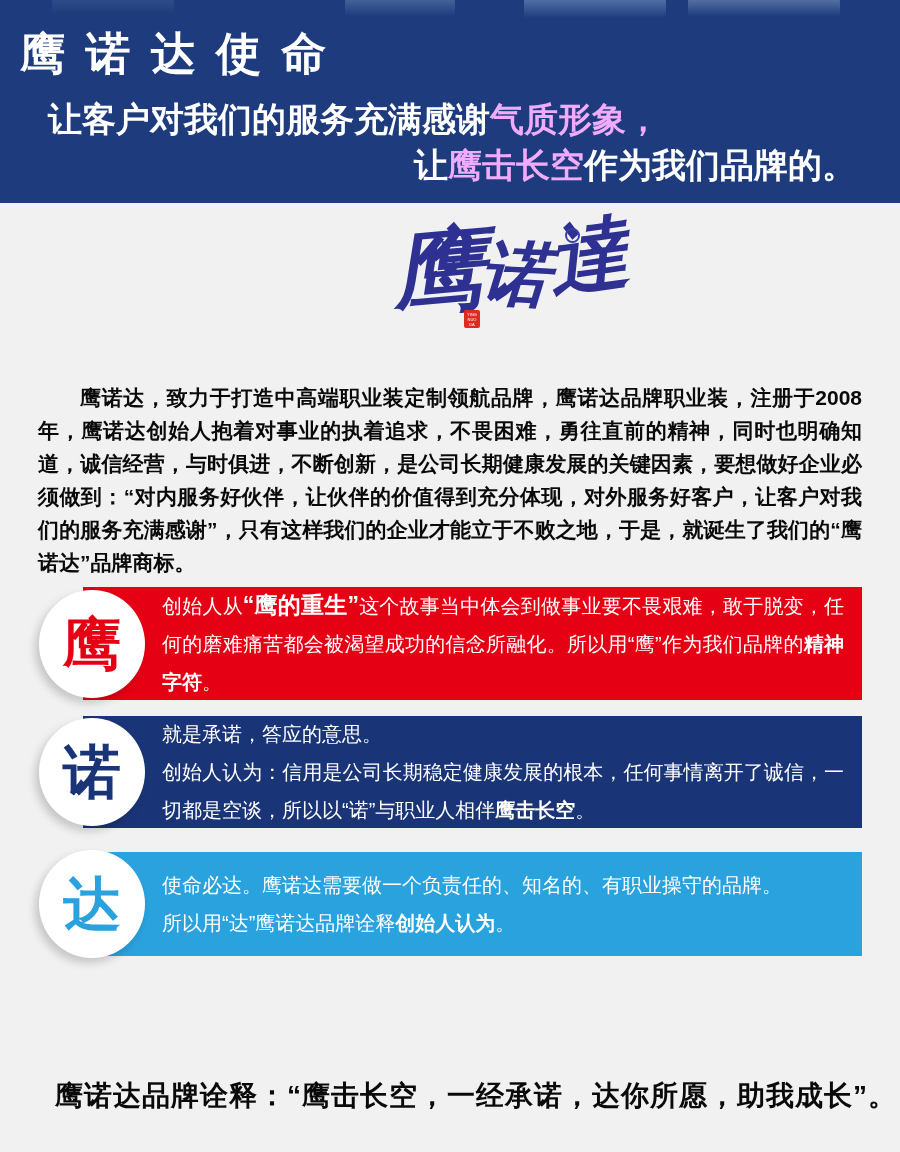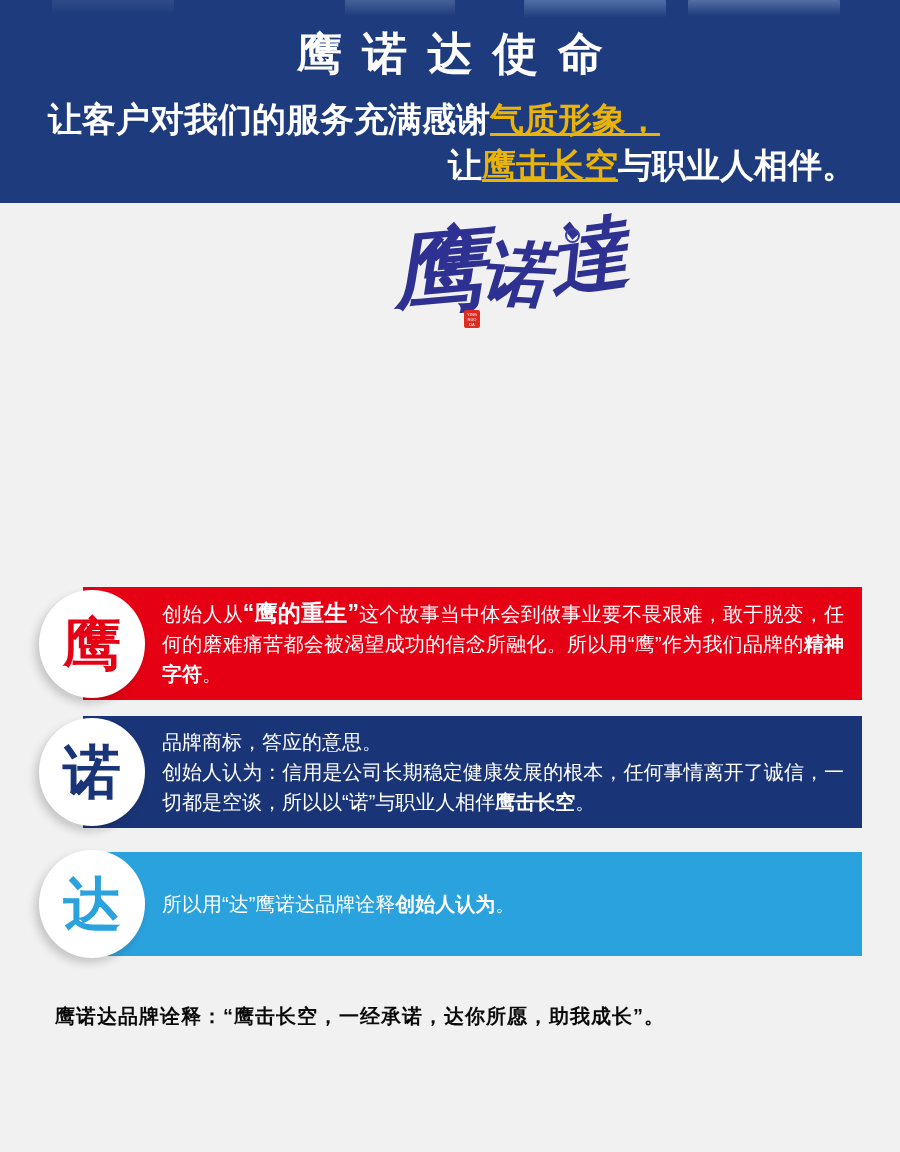--- a/index.html
+++ b/index.html
@@ -22,30 +22,29 @@
     background:#1e3c7d;
   }
   .remnant{position:absolute;top:0;border-radius:1px;}
   .remnant.r1{left:52px;width:122px;height:14px;background:linear-gradient(180deg,rgba(255,255,255,.08),rgba(255,255,255,0));}
   .remnant.r2{left:345px;width:110px;height:16px;background:linear-gradient(180deg,rgba(160,180,215,.30),rgba(160,180,215,0));}
   .remnant.r3{left:524px;width:142px;height:18px;background:linear-gradient(180deg,rgba(120,150,200,.55),rgba(90,115,165,0));}
   .remnant.r4{left:688px;width:152px;height:16px;background:linear-gradient(180deg,rgba(150,170,210,.45),rgba(150,170,210,0));}
   .header-title{
     position:absolute;top:24px;left:0;width:100%;
     margin:0;
-    text-align:center;
     color:#ffffff;
     font-size:45px;font-weight:bold;
     letter-spacing:.45em;text-indent:.45em;
     white-space:nowrap;
   }
   .header-sub{position:absolute;margin:0;font-size:34px;font-weight:bold;color:#ffffff;white-space:nowrap;}
   .sub-line1{top:97px;left:48px;}
   .sub-line2{top:143px;right:44px;}
-  .accent{color:#eab308;text-decoration:underline;}
+  .accent{color:#f0abfc;}
 
   
   .logo{
     position:absolute;top:224px;left:392px;
     width:180px;height:120px;
   }
   .logo-chars{
     position:absolute;top:0;left:0;
     white-space:nowrap;
     color:#2e3192;
@@ -100,82 +99,83 @@
     background:#ffffff;border-radius:50%;
     display:flex;align-items:center;justify-content:center;
     box-shadow:-4px 5px 9px rgba(0,0,0,.18);
   }
   .pillar-char{font-size:58px;font-weight:bold;line-height:1;}
   .banner-red  .pillar-char{color:#e60014;}
   .banner-navy .pillar-char{color:#1a3577;}
   .banner-blue .pillar-char{color:#2aa2de;}
   .banner-text{
     margin-left:79px;margin-right:18px;
-    font-size:20px;line-height:30px;
+    font-size:20px;line-height:38px;
     font-weight:500;
     text-align:justify;
   }
   .banner-text .b{font-weight:bold;}
   .banner-text .b-big{font-weight:bold;font-size:23px;}
 
   
   .closing{
-    position:absolute;top:1003px;left:55px;
+    position:absolute;top:1077px;left:55px;
     margin:0;
-    font-size:20px;font-weight:bold;
+    font-size:28px;font-weight:bold;
     color:#0a0a0a;
     letter-spacing:1px;
     white-space:nowrap;
   }
 </style>
 </head>
 <body>
 
 <div class="page">
 
   <div class="header">
     <div class="remnant r1"></div>
     <div class="remnant r2"></div>
     <div class="remnant r3"></div>
     <div class="remnant r4"></div>
 
     <h1 class="header-title">鹰诺达使命</h1>
 
     <p class="header-sub sub-line1"><span>让客户对我们的服务充满感谢</span><span class="accent">气质形象，</span></p>
 
-    <p class="header-sub sub-line2"><span>让</span><span class="accent">鹰击长空</span><span>与职业人相伴。</span></p>
+    <p class="header-sub sub-line2"><span>让</span><span class="accent">鹰击长空</span><span>作为我们品牌的。</span></p>
   </div>
 
   <div class="logo">
     <div class="logo-chars"><span class="c1">鹰</span><span class="c2">诺</span><span class="c3">達</span></div>
     <span class="logo-ring"></span>
     <div class="logo-seal">
       <div>YING</div>
       <div>NUO</div>
       <div>DA</div>
     </div>
   </div>
 
+  <p class="intro">鹰诺达，致力于打造中高端职业装定制领航品牌，鹰诺达品牌职业装，注册于2008年，鹰诺达创始人抱着对事业的执着追求，不畏困难，勇往直前的精神，同时也明确知道，诚信经营，与时俱进，不断创新，是公司长期健康发展的关键因素，要想做好企业必须做到：“对内服务好伙伴，让伙伴的价值得到充分体现，对外服务好客户，让客户对我们的服务充满感谢”，只有这样我们的企业才能立于不败之地，于是，就诞生了我们的“鹰诺达”品牌商标。</p>
 
   <div class="banner banner-red">
     <div class="pillar-circle">
       <span class="pillar-char">鹰</span>
     </div>
     <p class="banner-text"><span>创始人从</span><span class="b-big">“鹰的重生”</span><span>这个故事当中体会到做事业要不畏艰难，敢于脱变，任何的磨难痛苦都会被渴望成功的信念所融化。所以用“鹰”作为我们品牌的</span><span class="b">精神字符</span><span>。</span></p>
   </div>
 
   <div class="banner banner-navy">
     <div class="pillar-circle">
       <span class="pillar-char">诺</span>
     </div>
-    <p class="banner-text"><span style="display:block">品牌商标，答应的意思。</span><span>创始人认为：信用是公司长期稳定健康发展的根本，任何事情离开了诚信，一切都是空谈，所以以“诺”与职业人相伴</span><span class="b">鹰击长空</span><span>。</span></p>
+    <p class="banner-text"><span style="display:block">就是承诺，答应的意思。</span><span>创始人认为：信用是公司长期稳定健康发展的根本，任何事情离开了诚信，一切都是空谈，所以以“诺”与职业人相伴</span><span class="b">鹰击长空</span><span>。</span></p>
   </div>
 
   <div class="banner banner-blue">
     <div class="pillar-circle">
       <span class="pillar-char">达</span>
     </div>
-    <p class="banner-text"><span>所以用“达”鹰诺达品牌诠释</span><span class="b">创始人认为</span><span>。</span></p>
+    <p class="banner-text"><span style="display:block">使命必达。鹰诺达需要做一个负责任的、知名的、有职业操守的品牌。</span><span>所以用“达”鹰诺达品牌诠释</span><span class="b">创始人认为</span><span>。</span></p>
   </div>
 
   <p class="closing">鹰诺达品牌诠释：“鹰击长空，一经承诺，达你所愿，助我成长”。</p>
 
 </div>
 
 </body></html>

